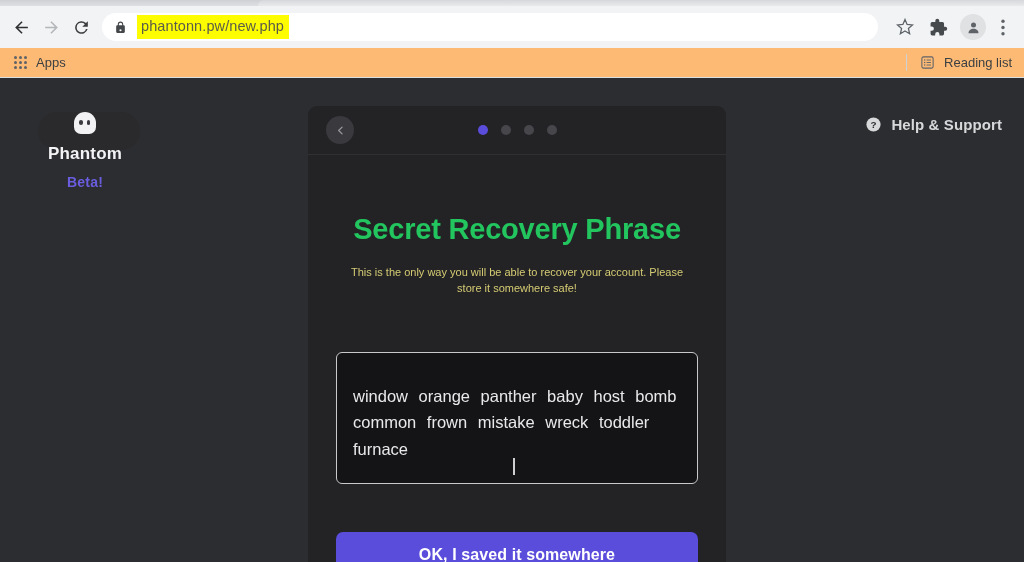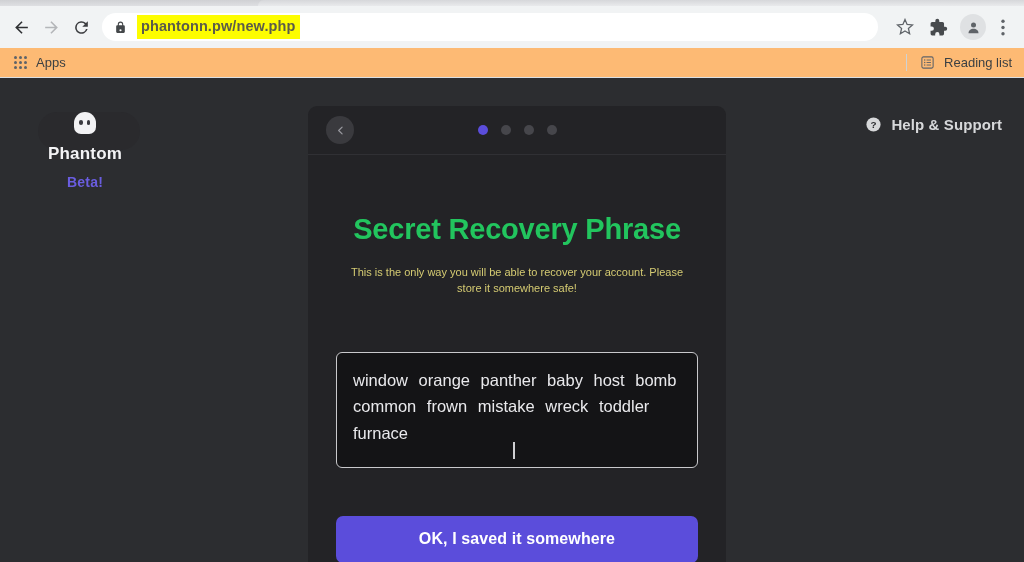--- a/index.html
+++ b/index.html
@@ -48,21 +48,20 @@
     flex: 1 1 auto;
     height: 28px;
     background: #ffffff;
     border-radius: 14px;
     margin: 0 8px 0 6px;
     display: flex;
     align-items: center;
     padding: 0 12px;
     min-width: 0;
     position: relative;
-    font-weight: bold;
   }
   .lock-icon { flex: 0 0 auto; margin-right: 10px; display:flex; }
   .url-text {
     font-size: 14.5px;
     color: #5c5c4a;
     background: #fdfd00;
     padding: 2px 5px 3px 4px;
     letter-spacing: .1px;
     white-space: nowrap;
     line-height: 1.25;
@@ -188,21 +187,21 @@
     line-height: 1.48;
     color: #d5cb72;
     padding: 0 6px;
   }
 
   .seed-box {
     margin-top: 55px;
     border: 1.5px solid #c9c9cc;
     border-radius: 6px;
     background: #141416;
-    padding: 14px 16px 20px;
+    padding: 30px 16px 20px;
     text-align: left;
     min-height: 92px;
     position: relative;
   }
   .seed-words {
     font-size: 16.5px;
     line-height: 1.62;
     color: #e9e9ec;
     word-spacing: 6px;
   }

